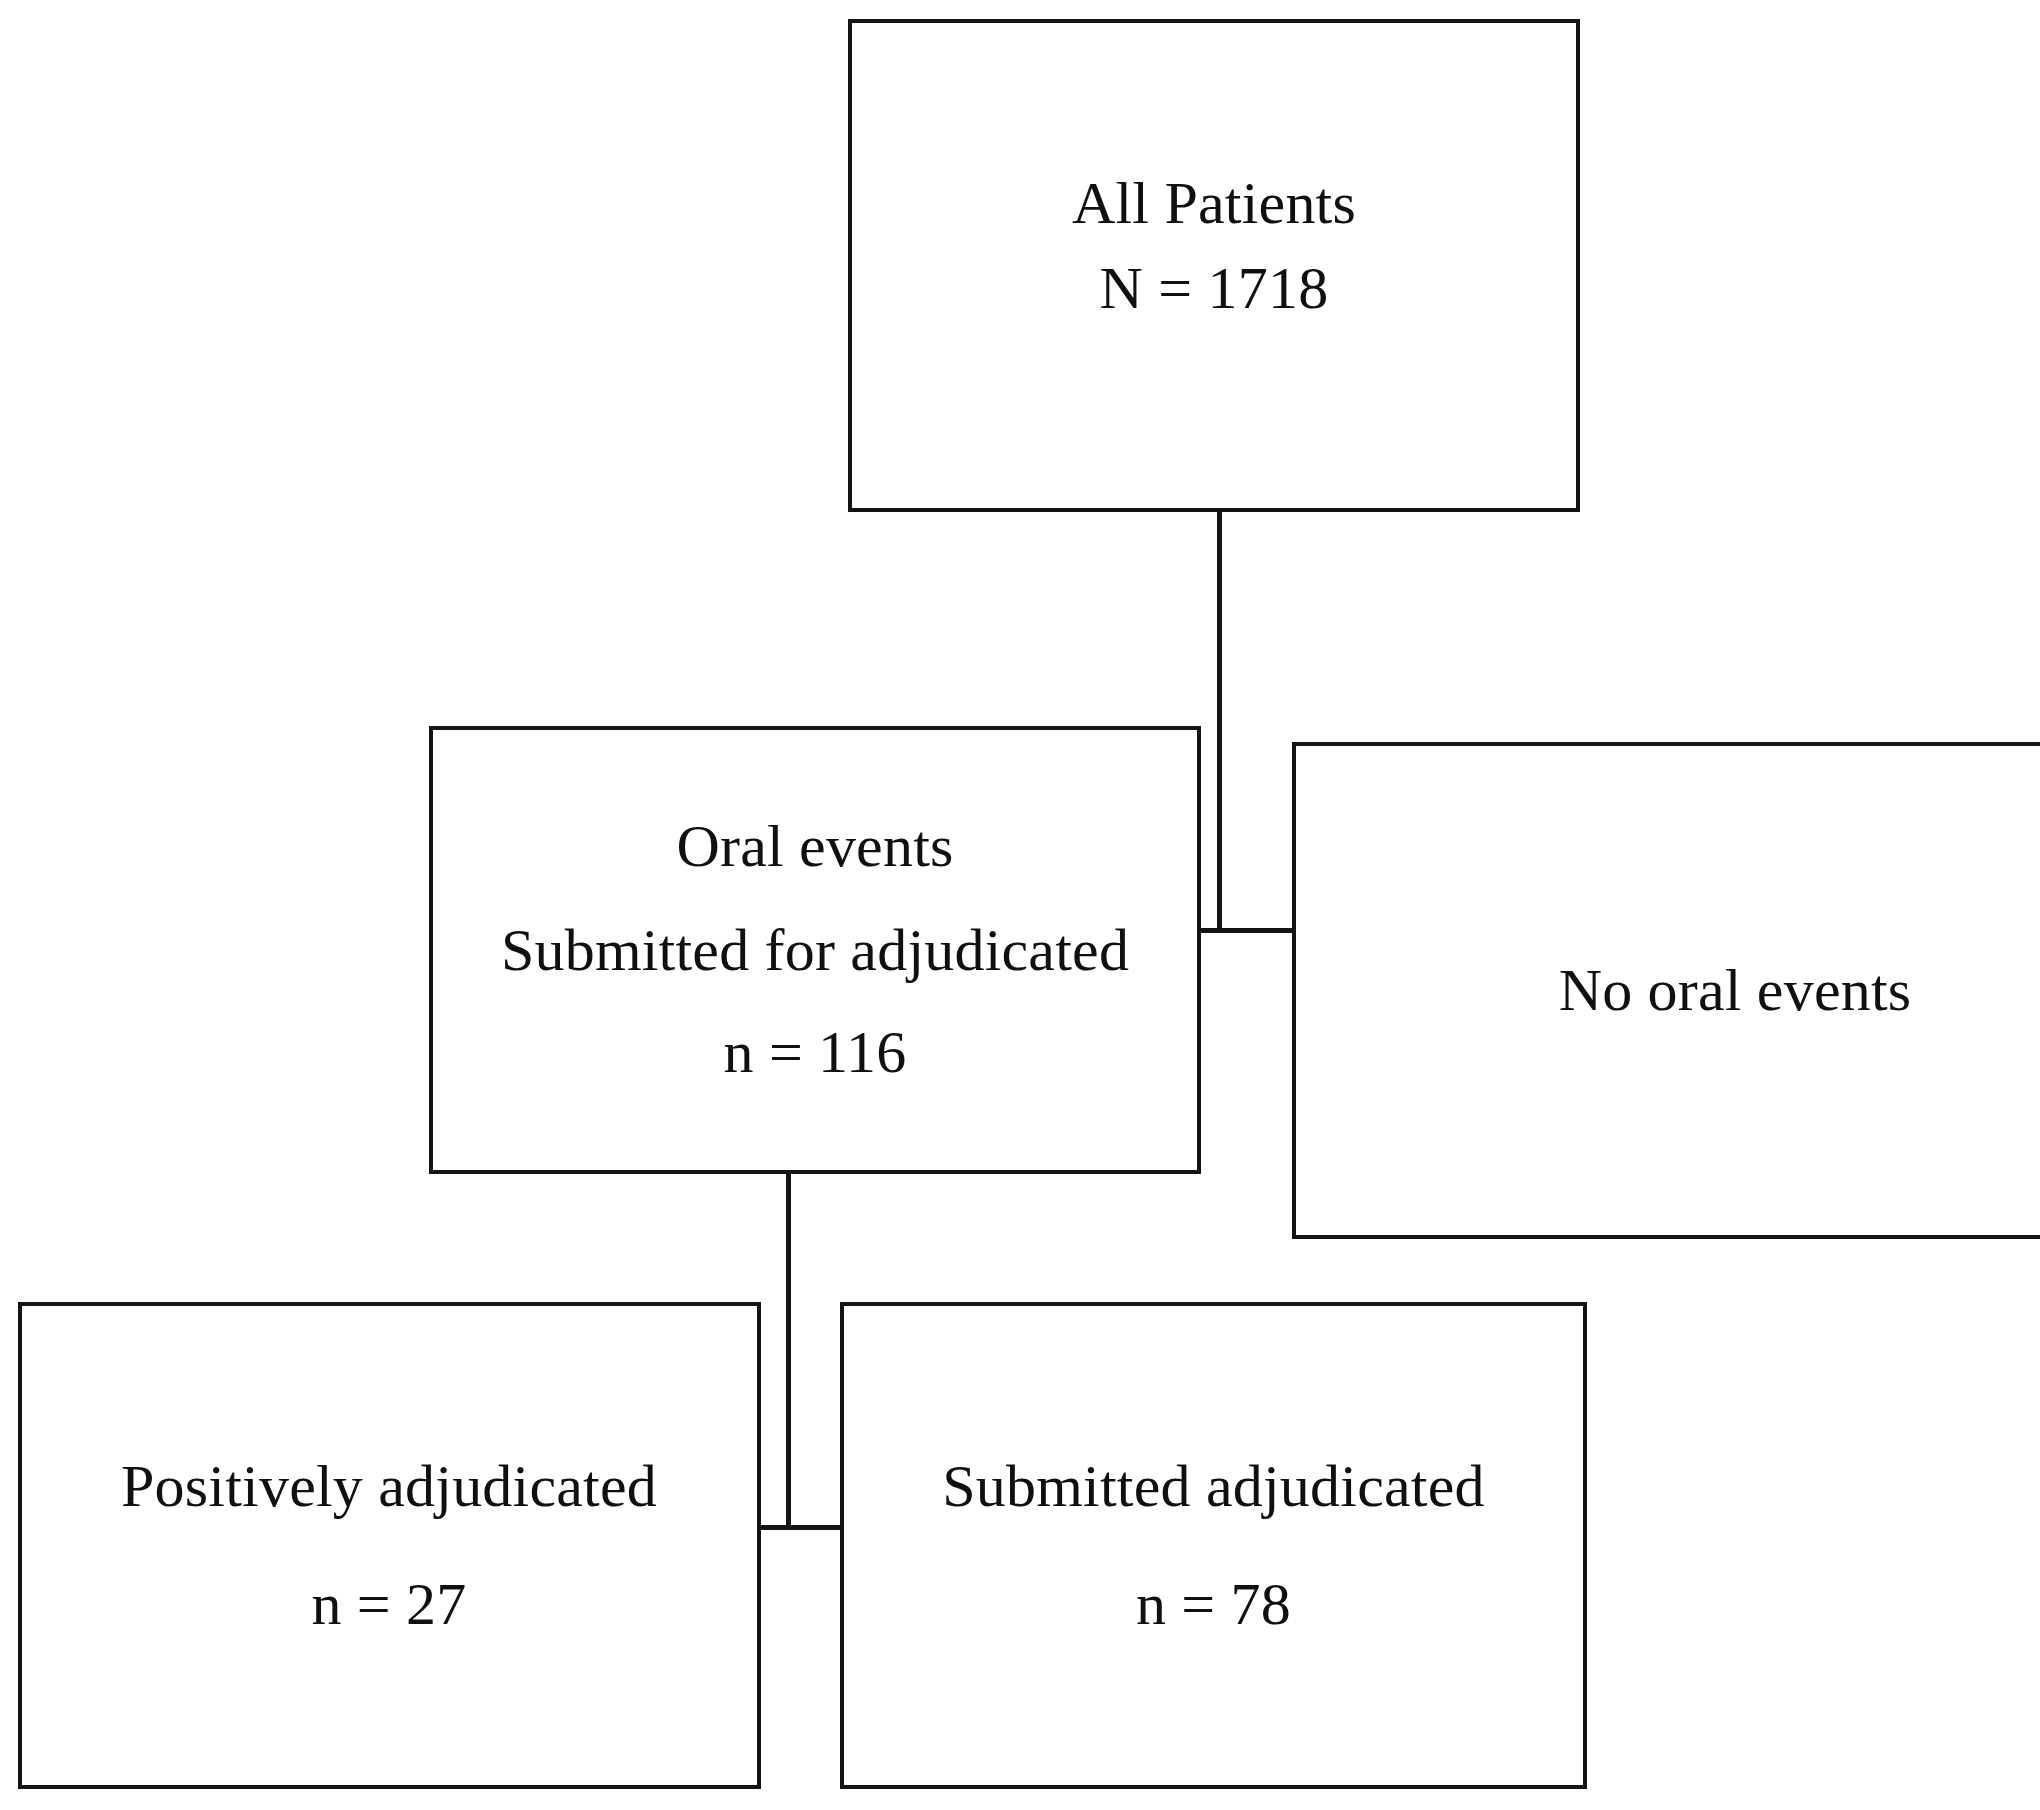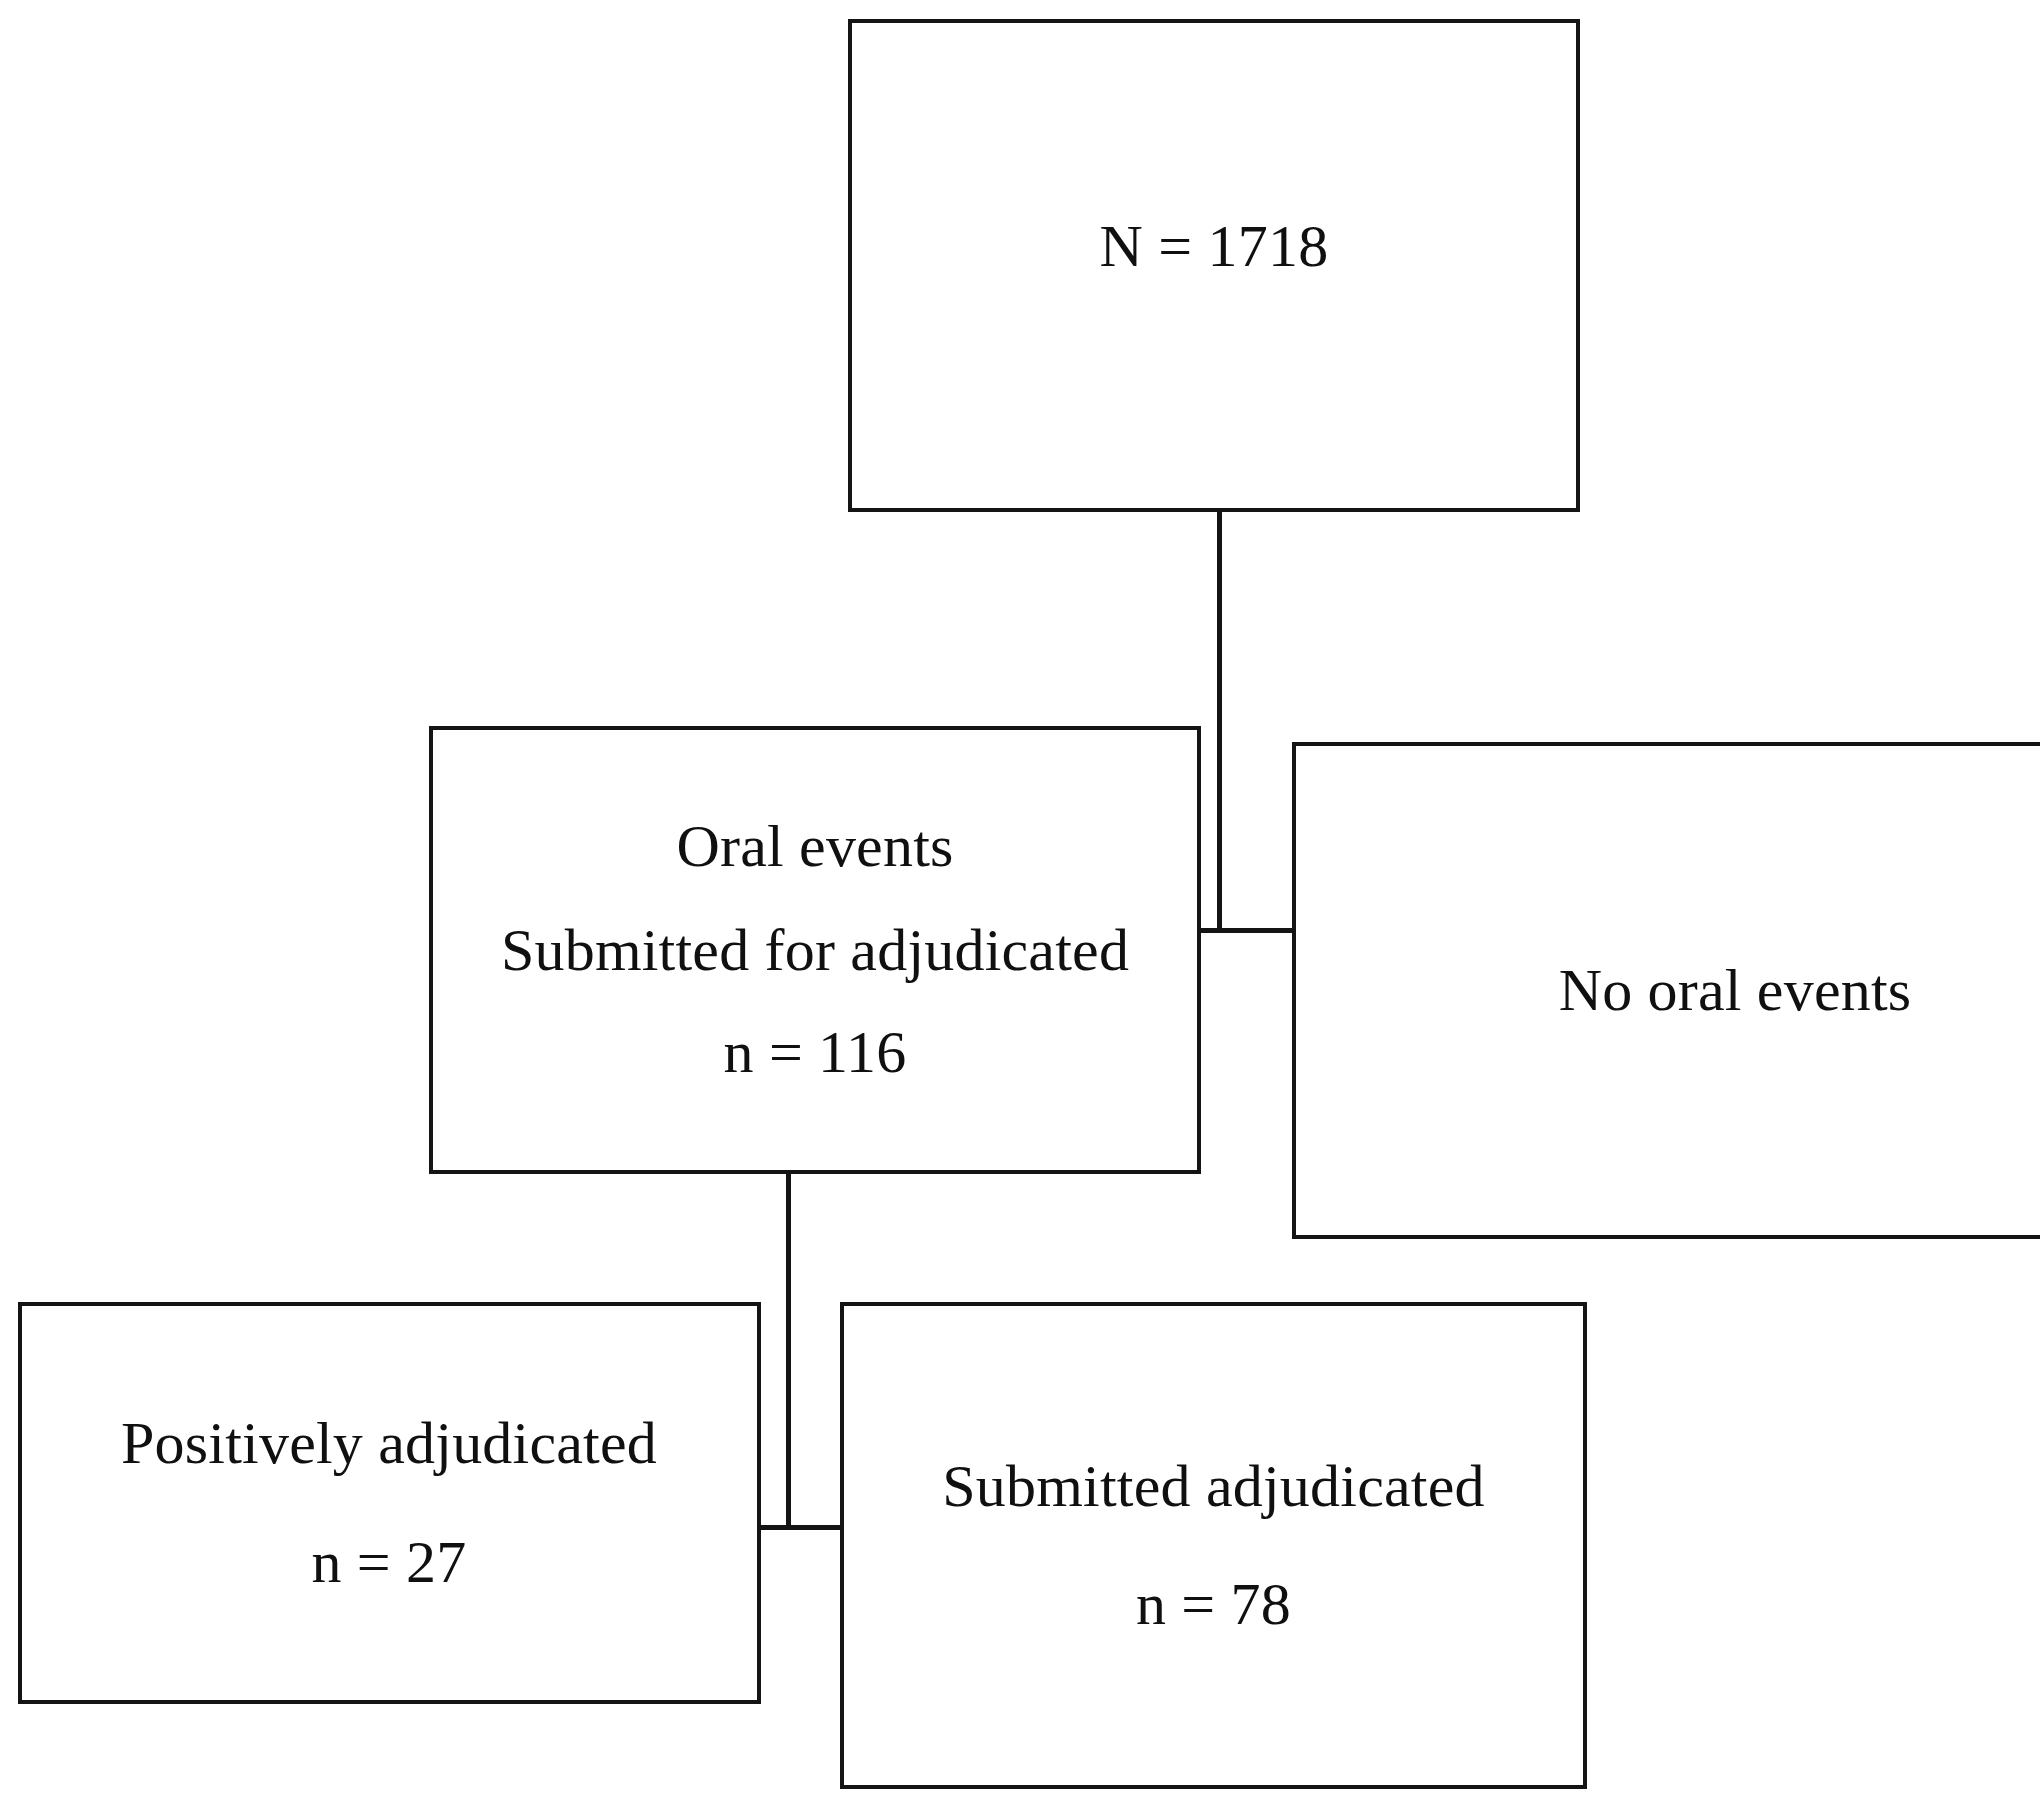--- a/index.html
+++ b/index.html
@@ -51,21 +51,21 @@
   }
   #node-oral-events {
     left: 429px;  top: 726px;  width: 772px;  height: 448px;
   }
   #node-oral-events .line.first { margin-bottom: 25px; }
   #node-oral-events .line.last  { margin-top: 25px; }
   #node-no-oral-events {
     left: 1292px; top: 708px;  width: 886px;  height: 497px; margin-top: 34px;
   }
   #node-positive {
-    left: 17.5px;   top: 1302px; width: 743px;  height: 402px;
+    left: 17.5px;   top: 1302px; width: 743px;  height: 487px;
   }
   #node-negative {
     left: 840px;  top: 1302px; width: 747px;  height: 487px;
   }
   #node-positive .line.first, #node-negative .line.first { margin-bottom: 33px; }
   
   .conn {
     position: absolute;
     background: #141414;
     z-index: 1;
@@ -82,20 +82,21 @@
 
 <div id="canvas">
 
   <div class="conn v" id="conn-trunk-1"></div>
   <div class="conn h" id="conn-row2-bar"></div>
   <div class="conn v" id="conn-trunk-2"></div>
   <div class="conn h" id="conn-row3-bar"></div>
 
   <div class="node" id="node-all-patients">
     <div class="stack">
+      <span class="line">All Patients</span>
       <span class="line">N = 1718</span>
     </div>
   </div>
 
   <div class="node" id="node-oral-events">
     <span class="line first">Oral events</span>
     <span class="line wrapline">Submitted for adjudicated</span>
     <span class="line last">n = 116</span>
   </div>
 

